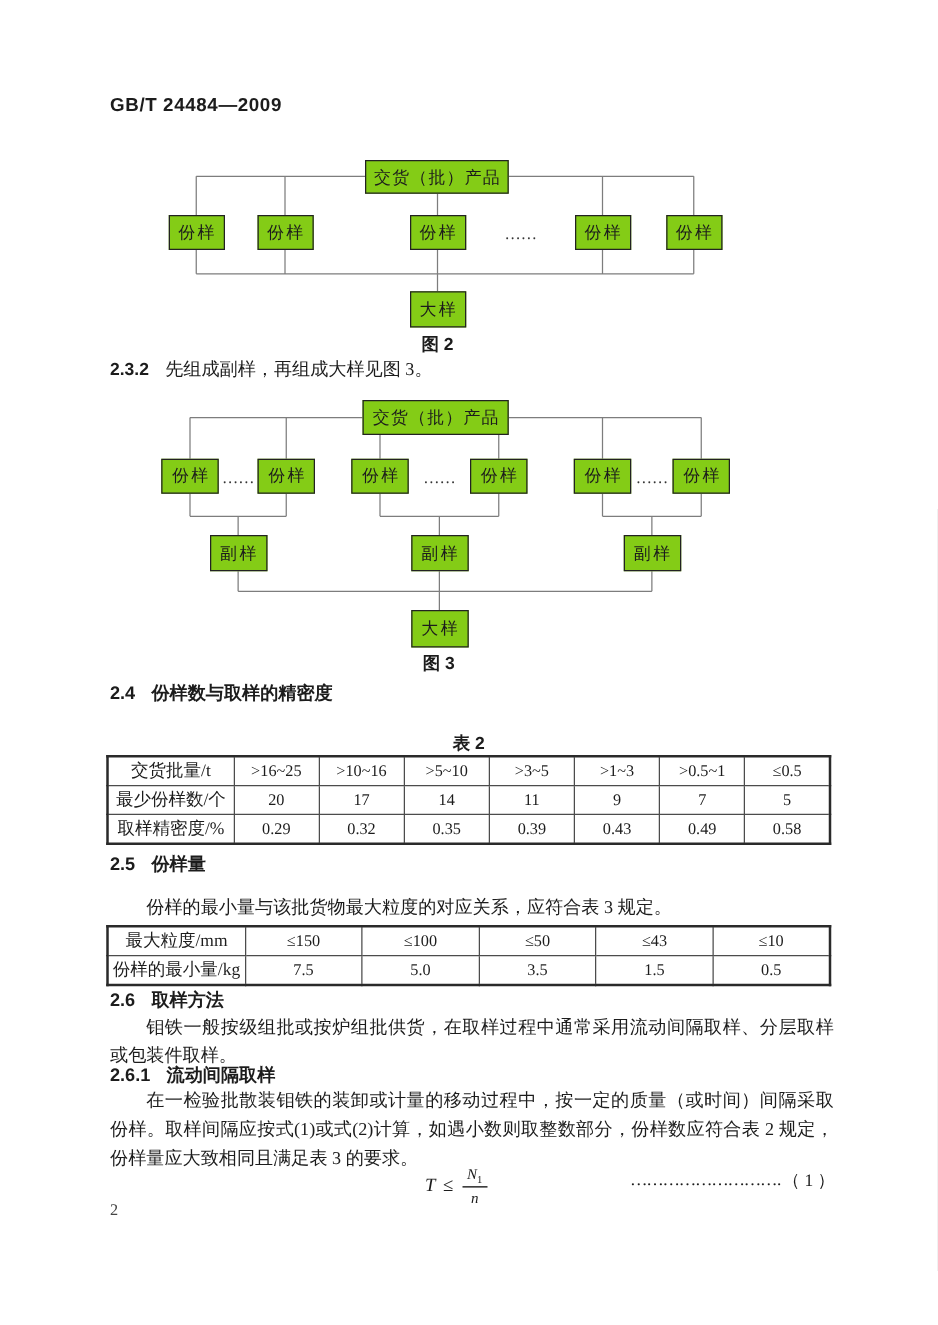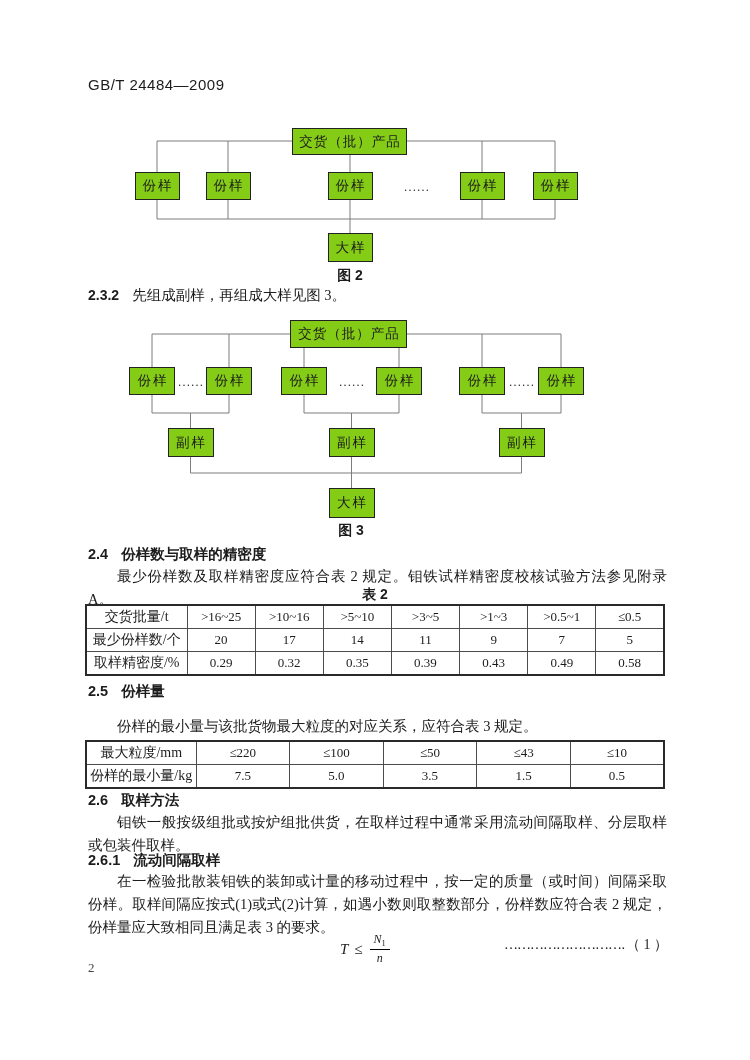--- a/index.html
+++ b/index.html
@@ -7,21 +7,21 @@
     position:relative; width:750px; height:1060px; margin:0 auto;
     background:#ffffff; color:#1c1c1c;
     font-family:"Liberation Serif", serif;
     overflow:hidden;
   }
 
   
   .doc-header {
     position:absolute; left:88px; top:76px;
     font-family:"Liberation Sans", sans-serif;
-    font-weight:normal; font-size:15px; letter-spacing:0.5px;
+    font-weight:bold; font-size:15px; letter-spacing:0.5px;
   }
 
   
   .fig { position:absolute; }
   .fig svg { position:absolute; left:0; top:0; }
   .fbox {
     position:absolute; box-sizing:border-box;
     border:1.5px solid #222; background:#84cc16;
     display:flex; align-items:center; justify-content:center;
     font-size:13.5px; letter-spacing:2px; text-indent:2px;
@@ -156,21 +156,20 @@
     <div class="fbox" style="left:228.5px; top:113px; width:46px; height:29px;">副样</div>
     <div class="fbox" style="left:398.5px; top:113px; width:46px; height:29px;">副样</div>
 
     <div class="fbox" style="left:228.5px; top:173px; width:46px; height:30px;">大样</div>
     <div class="figcap" style="left:211px; top:207px;">图 3</div>
   </div>
 
   <div class="heading" style="top:545px;">
     <span class="hnum">2.4</span><span>份样数与取样的精密度</span>
   </div>
-  <div class="para" style="top:565px;">最少份样数及取样精密度应符合表 2 规定。钼铁试样精密度校核试验方法参见附录 A。</div>
 
   <div class="tablecap" style="top:586px;">表 2</div>
   <table class="std" style="top:604px;">
     <colgroup>
       <col style="width:101px;">
         <col>
         <col>
         <col>
         <col>
         <col>
@@ -221,21 +220,21 @@
       <col style="width:110px;">
         <col>
         <col>
         <col>
         <col>
         <col>
     </colgroup>
     <tbody>
         <tr>
           <td>最大粒度/mm</td>
-          <td>≤220</td>
+          <td>≤150</td>
           <td>≤100</td>
           <td>≤50</td>
           <td>≤43</td>
           <td>≤10</td>
         </tr>
         <tr>
           <td>份样的最小量/kg</td>
           <td>7.5</td>
           <td>5.0</td>
           <td>3.5</td>

